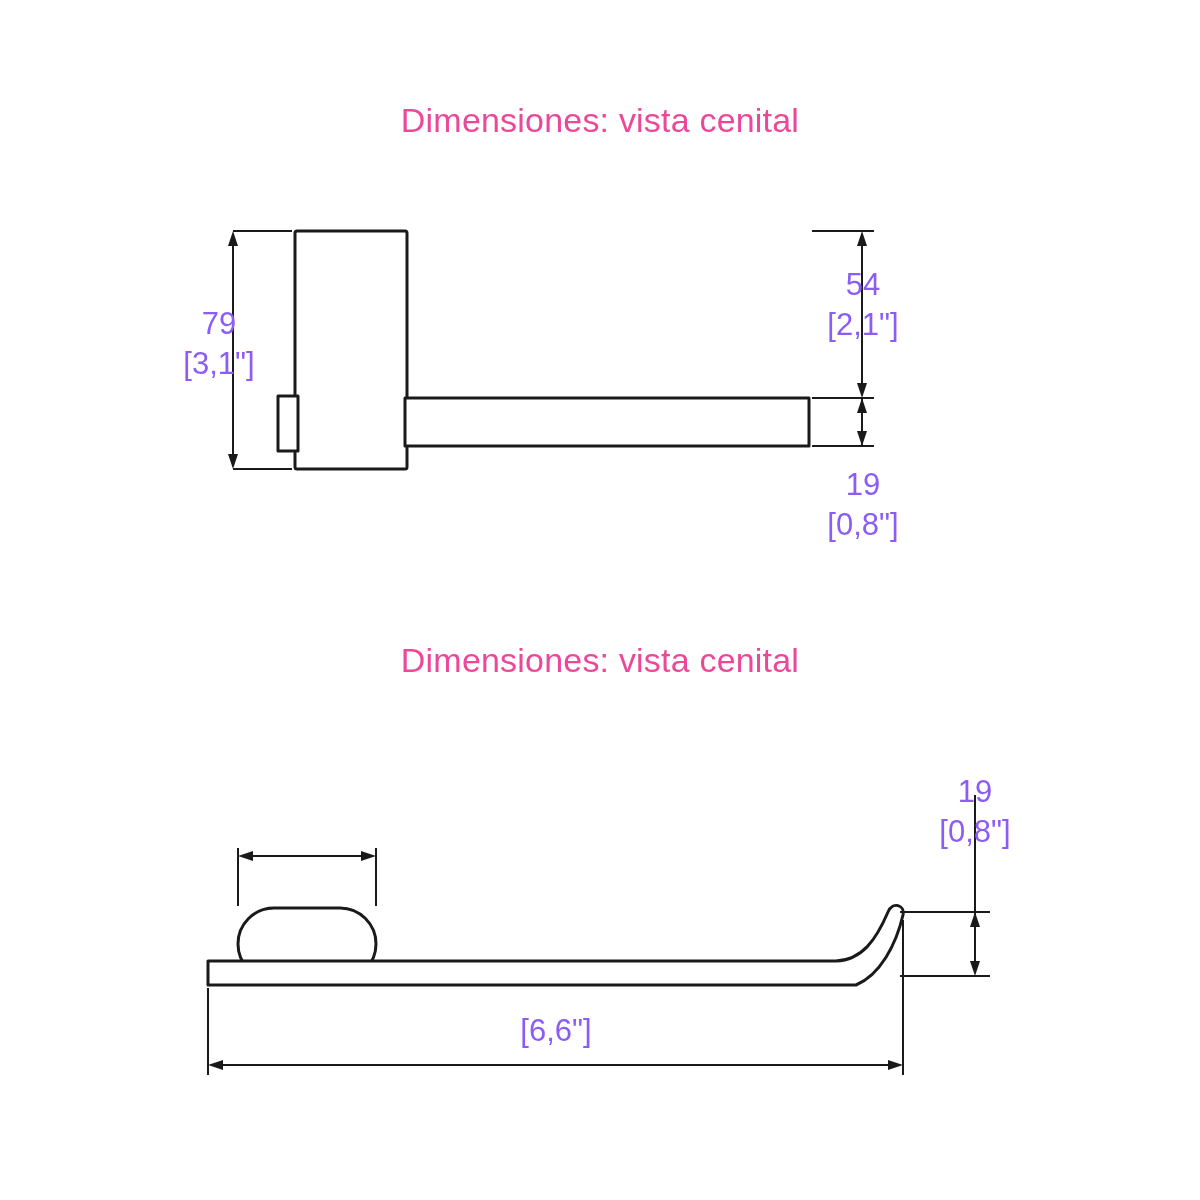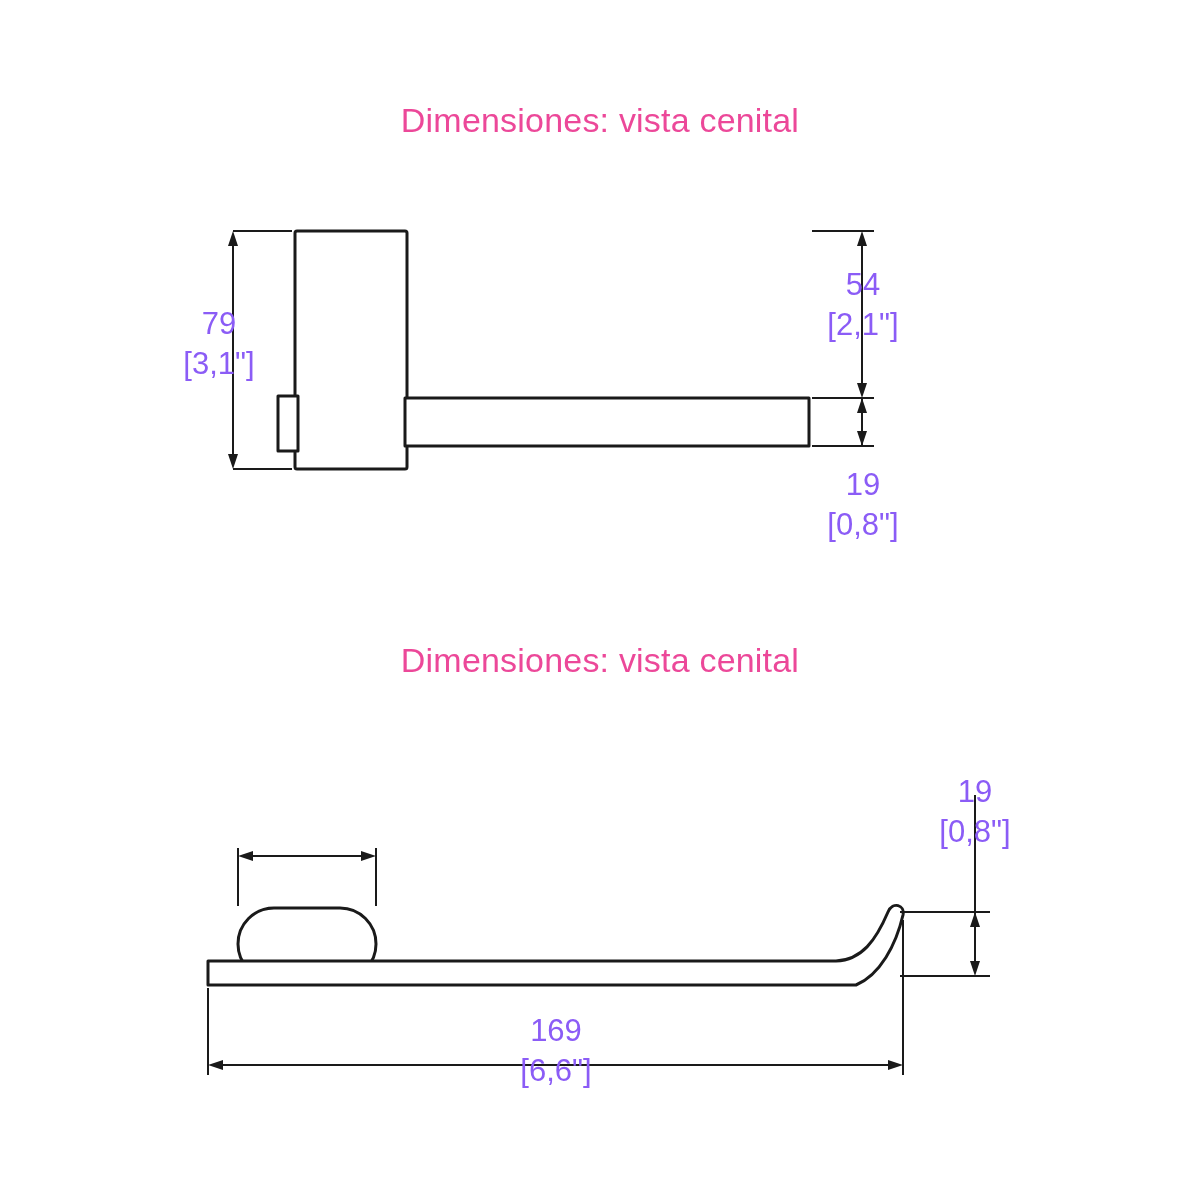--- a/index.html
+++ b/index.html
@@ -166,17 +166,16 @@
     <span class="inch">[0,8"]</span>
   </div>
 
 
   <div class="dim-label" id="lbl-19-side" style="left:880px; top:772px; width:190px;">
     <span class="num">19</span>
     <span class="inch">[0,8"]</span>
   </div>
 
   <div class="dim-label" id="lbl-169" style="left:461px; top:1011px; width:190px;">
-    <span class="num">169</span>
     <span class="inch">[6,6"]</span>
   </div>
 
 </div>
 
 </body></html>

